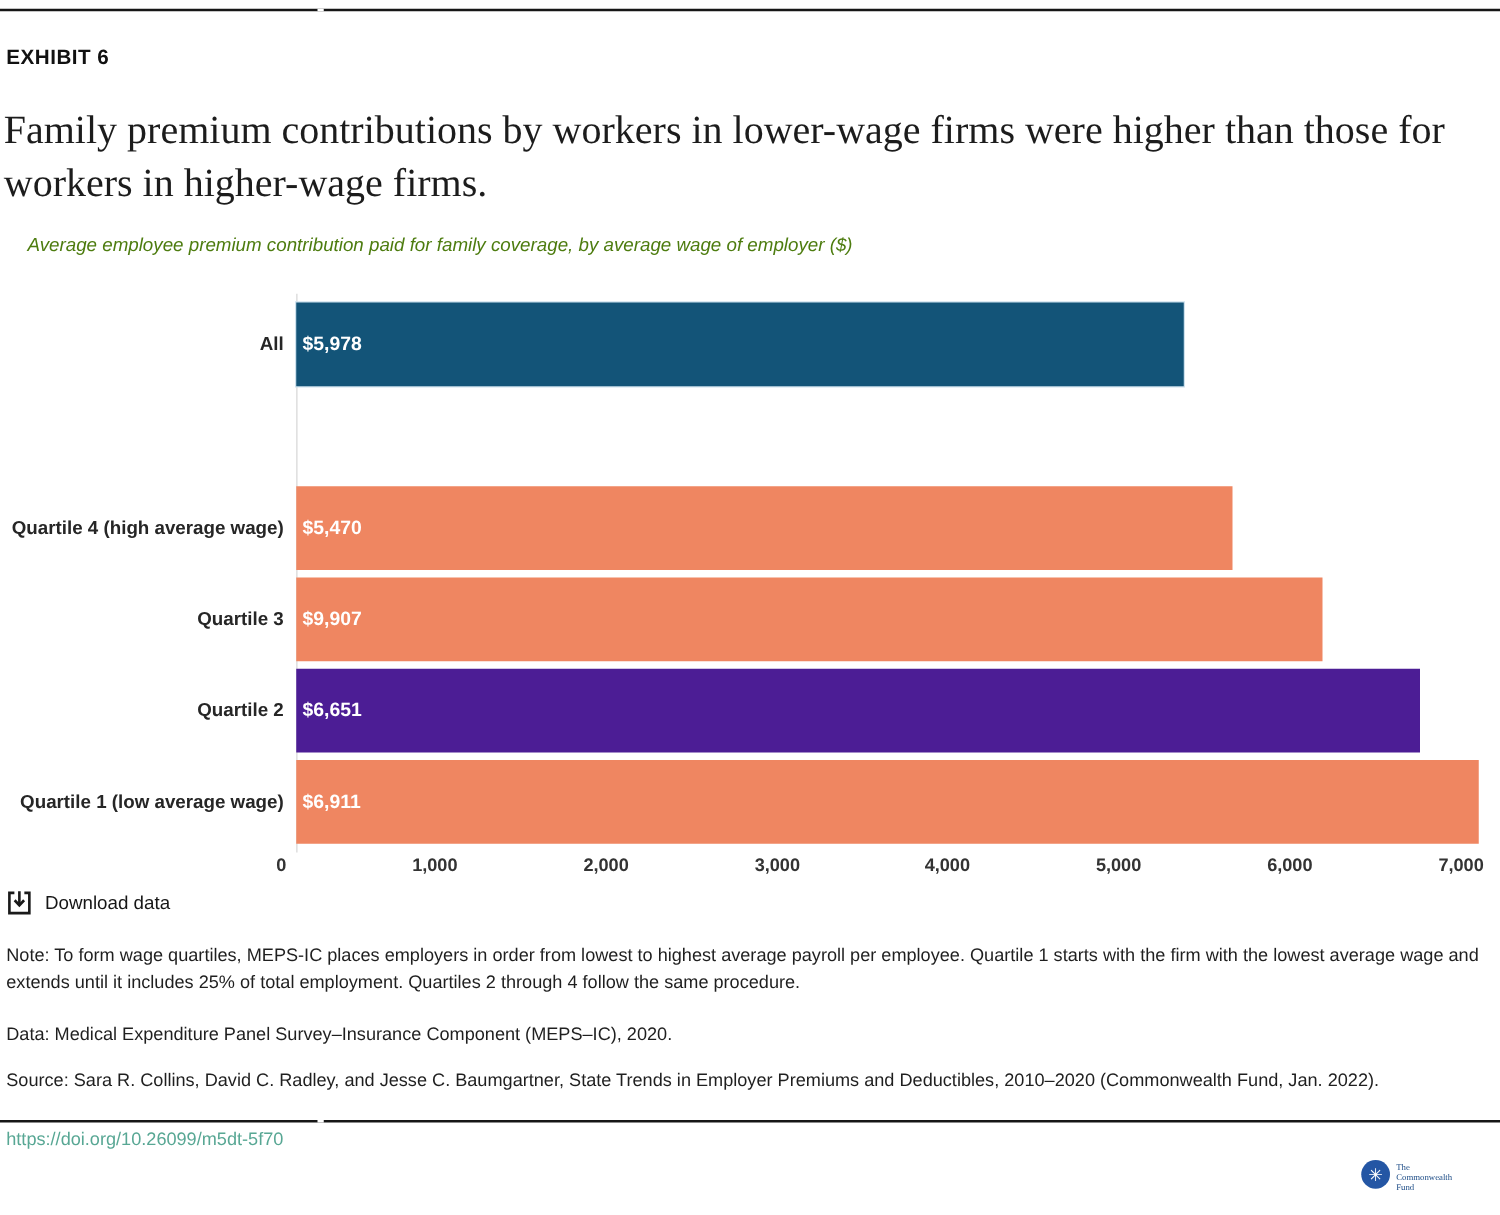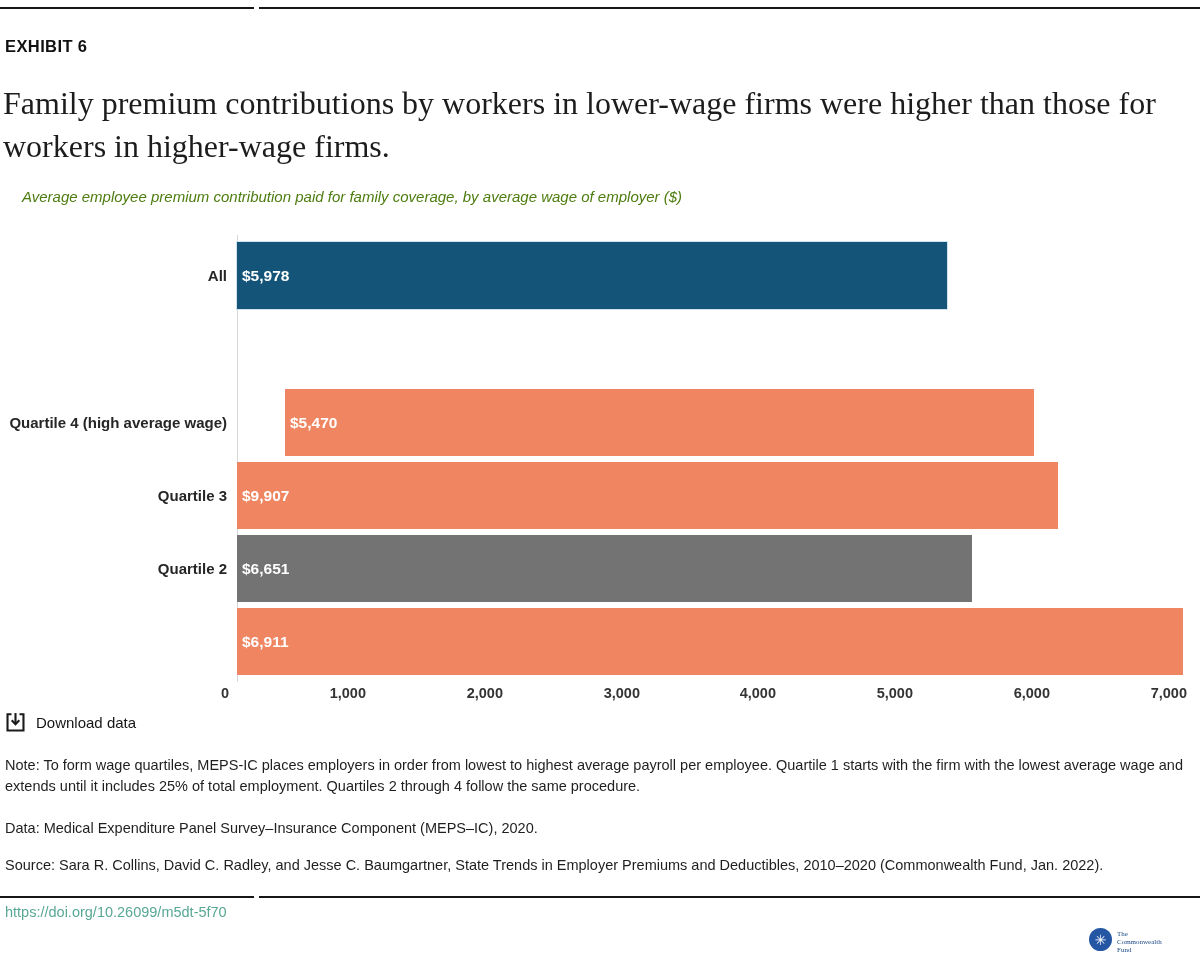--- a/index.html
+++ b/index.html
@@ -67,31 +67,32 @@
 
   <div class="subtitle">Average employee premium contribution paid for family coverage, by average wage of employer ($)</div>
 
   <div class="chart" id="chart">
       <div class="gridline"></div>
       <div class="cat-label" style="top: 7px;">All</div>
       <div class="bar" style="top: 7px; width: 710px; background: rgb(19, 84, 120); box-shadow: rgb(207, 226, 238) 0px 0px 0px 1px;">
         <span class="val">$5,978</span>
       </div>
       <div class="cat-label" style="top: 154px;">Quartile 4 (high average wage)</div>
-      <div class="bar" style="top: 154px; width: 749px; background: rgb(239, 134, 97); margin-left: 48px;">
+      <div class="bar" style="top: 154px; width: 749px; background: rgb(239, 134, 97);">
         <span class="val">$5,470</span>
       </div>
       <div class="cat-label" style="top: 227px;">Quartile 3</div>
       <div class="bar" style="top: 227px; width: 821px; background: rgb(239, 134, 97);">
         <span class="val">$9,907</span>
       </div>
       <div class="cat-label" style="top: 300px;">Quartile 2</div>
-      <div class="bar" style="top: 300px; width: 735px; background: #737373;">
+      <div class="bar" style="top: 300px; width: 899px; background: #4c1d95;">
         <span class="val">$6,651</span>
       </div>
+      <div class="cat-label" style="top: 373px;">Quartile 1 (low average wage)</div>
       <div class="bar" style="top: 373px; width: 946px; background: rgb(239, 134, 97);">
         <span class="val">$6,911</span>
       </div>
       <div class="tick-label" style="left: 129px; top: 450px;">0</div>
       <div class="tick-label" style="left: 266px; top: 450px;">1,000</div>
       <div class="tick-label" style="left: 403px; top: 450px;">2,000</div>
       <div class="tick-label" style="left: 540px; top: 450px;">3,000</div>
       <div class="tick-label" style="left: 676px; top: 450px;">4,000</div>
       <div class="tick-label" style="left: 813px; top: 450px;">5,000</div>
       <div class="tick-label" style="left: 950px; top: 450px;">6,000</div>

